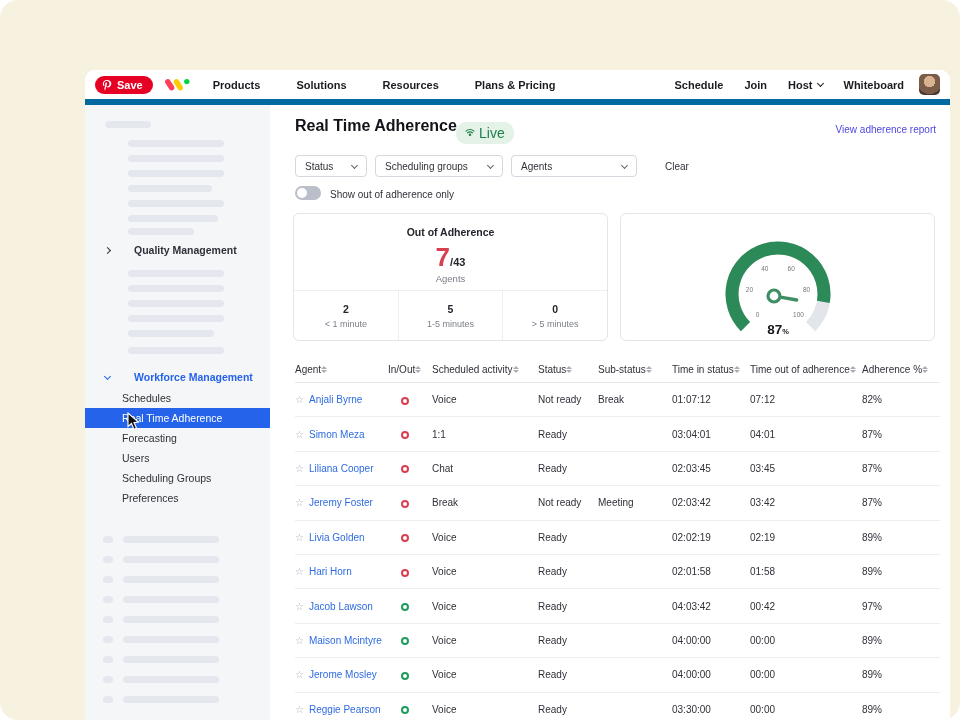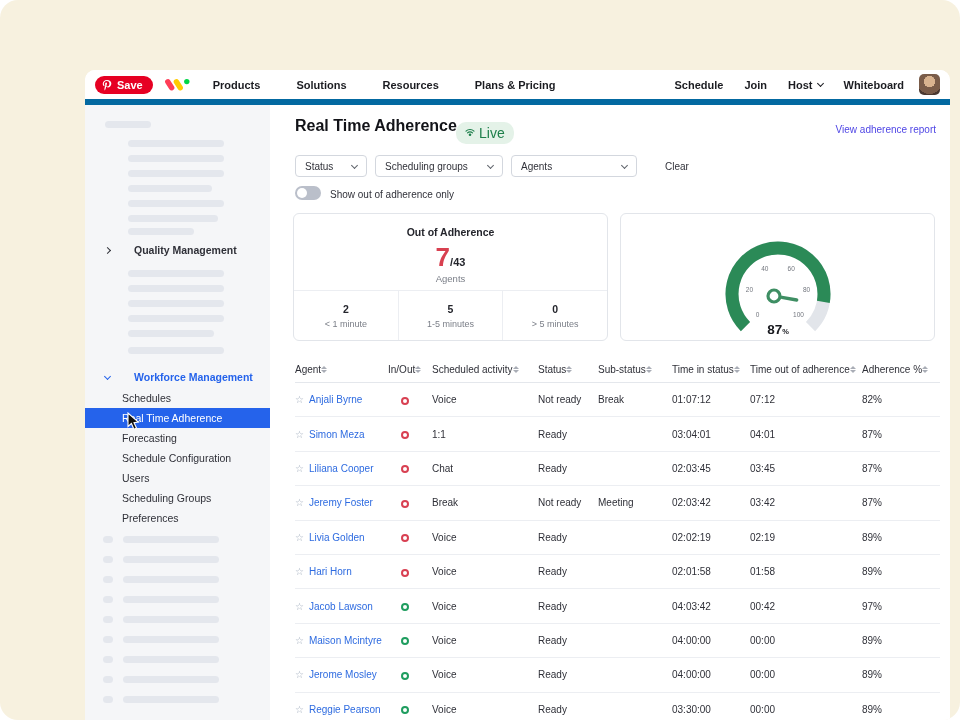--- a/index.html
+++ b/index.html
@@ -137,23 +137,20 @@
       </div>
       <div class="wm-list" id="wm-list">
           <div class="wm-item">
             <span>Schedules</span>
           </div>
           <div class="wm-item selected">
             <span>Real Time Adherence</span>
           </div>
           <div class="wm-item">
             <span>Forecasting</span>
-          </div>
-          <div class="wm-item">
-            <span>Schedule Configuration</span>
           </div>
           <div class="wm-item">
             <span>Users</span>
           </div>
           <div class="wm-item">
             <span>Scheduling Groups</span>
           </div>
           <div class="wm-item">
             <span>Preferences</span>
           </div>

